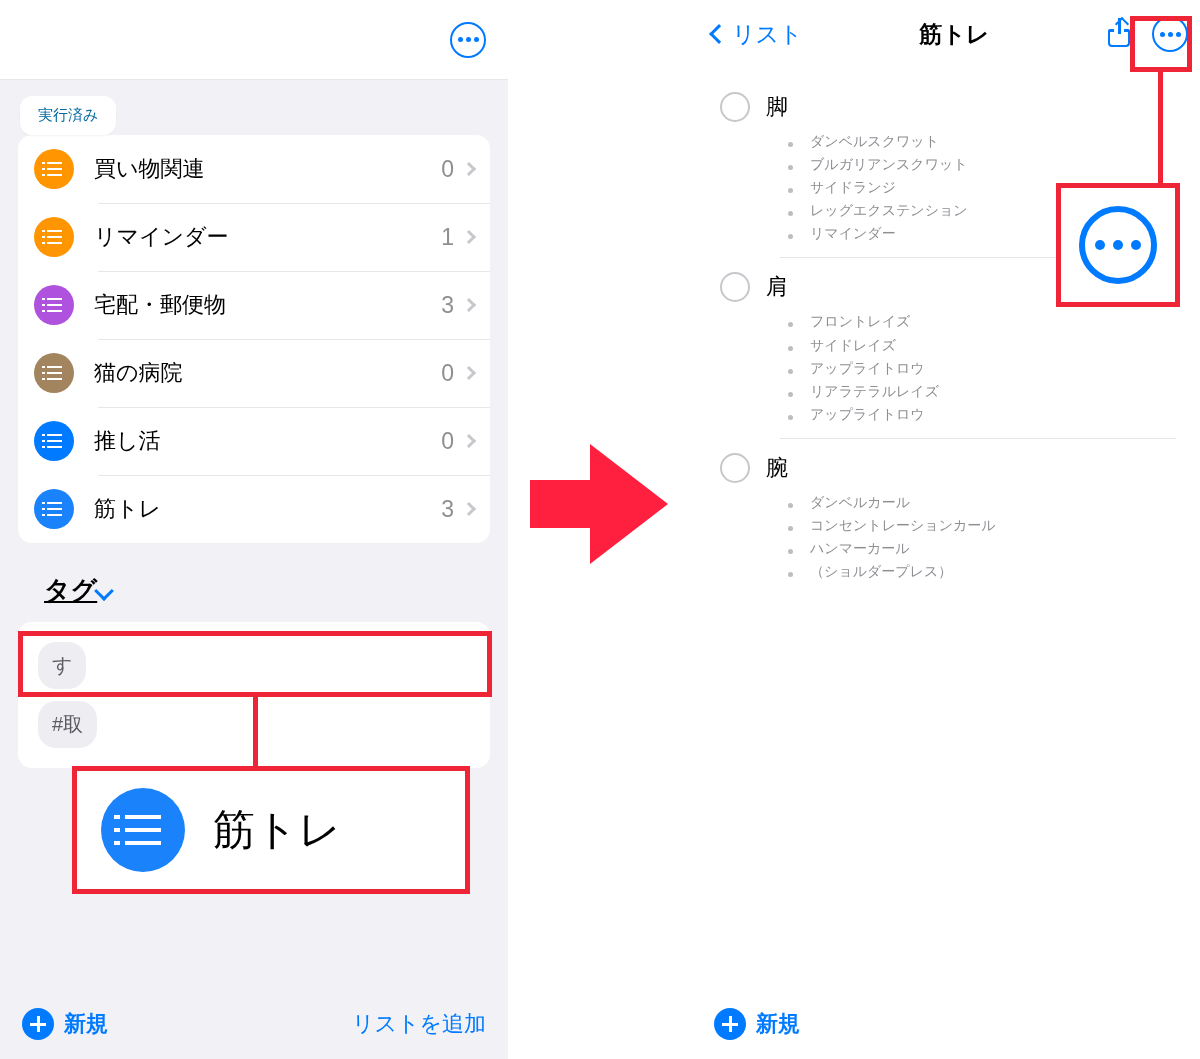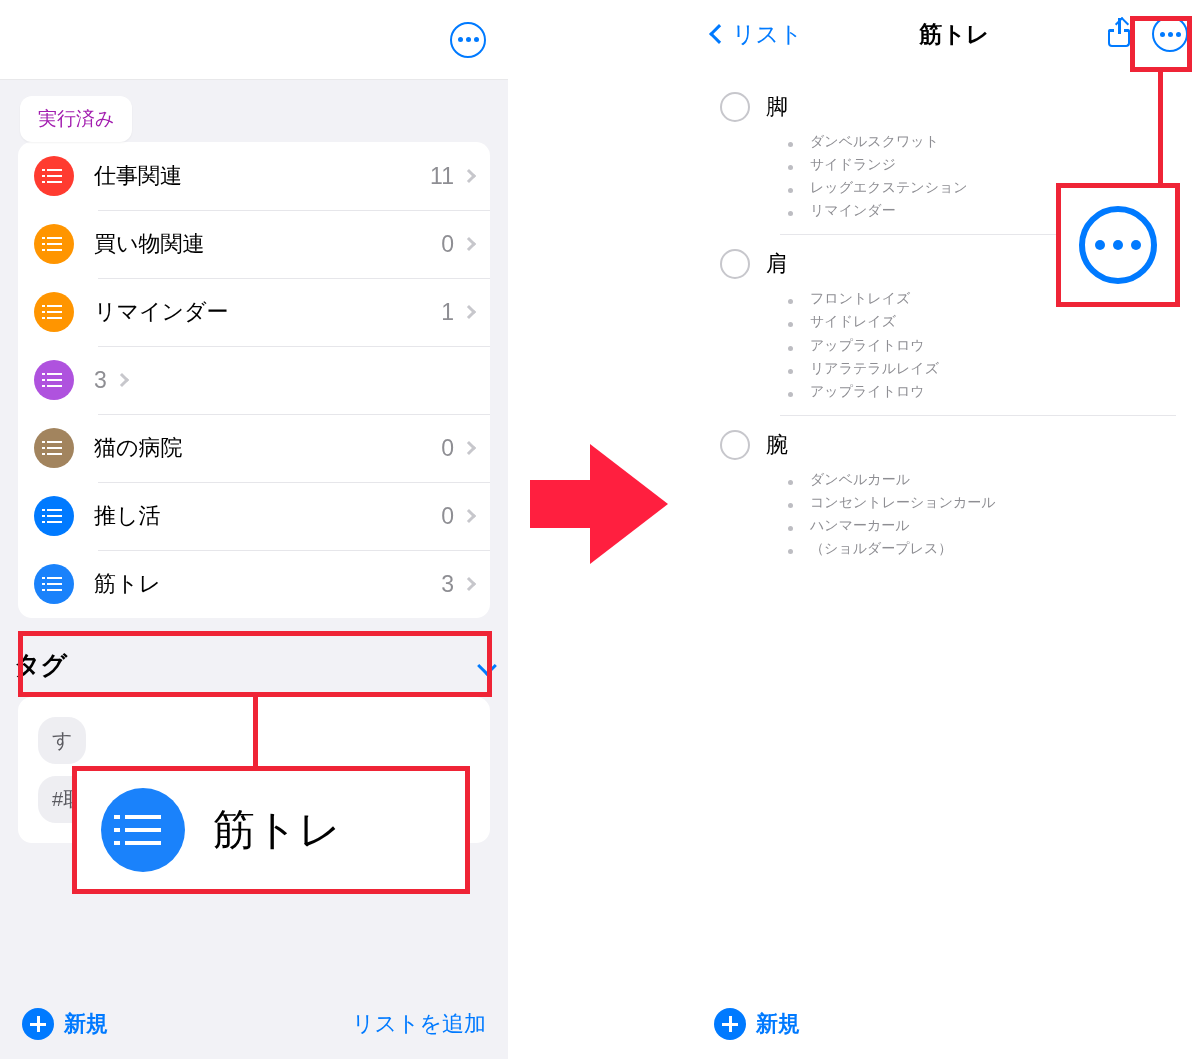--- a/index.html
+++ b/index.html
@@ -23,21 +23,21 @@
     display: flex; justify-content: flex-end; align-items: center;
     padding: 0 22px;
   }
   .more-circle {
     width: 36px; height: 36px; border: 2.5px solid #007aff; border-radius: 50%;
     display: flex; align-items: center; justify-content: center; gap: 3px;
   }
   .more-circle .dot { width: 5px; height: 5px; background: #007aff; border-radius: 50%; }
   .chip {
     background: #fff; border-radius: 12px; padding: 10px 18px; margin: 16px 0 0 20px;
-    display: inline-block; font-size: 19px; color: #a21caf;
+    display: inline-block; font-size: 15px; color: #0369a1;
     box-shadow: 0 1px 2px rgba(0,0,0,0.05);
   }
   .section-title {
     font-size: 26px; font-weight: 700; padding: 24px 28px 14px;
   }
   .list-card {
     background: #fff; border-radius: 14px; margin: 0 18px; overflow: hidden;
   }
   .list-row {
     display: flex; align-items: center; padding: 14px 16px 14px 16px;
@@ -54,22 +54,23 @@
   .list-lines { display: flex; flex-direction: column; gap: 4px; }
   .list-lines .l { width: 15px; height: 2px; background: #fff; position: relative; }
   .list-lines .l::before { content:""; position:absolute; left:-5px; top:0; width:3px; height:2px; background:#fff; }
   .list-name { font-size: 22px; flex: 1; }
   .list-count { font-size: 23px; color: #8e8e93; margin-right: 10px; }
   .chevron-r {
     width: 10px; height: 10px; border-right: 3px solid #c7c7cc; border-top: 3px solid #c7c7cc;
     transform: rotate(45deg);
   }
   .tags-head {
-    display: flex; align-items: center; justify-content: space-between;
-    padding: 30px 14px 14px;
+    display: flex; align-items: center; 
+    padding: 30px 44px 14px;
+    text-decoration: underline;
   }
   .tags-head .ttl { font-size: 26px; font-weight: 700; }
   .chev-down {
     width: 14px; height: 14px; border-right: 3px solid #007aff; border-bottom: 3px solid #007aff;
     transform: rotate(45deg);
   }
   .tags-card {
     background: #fff; border-radius: 14px; margin: 0 18px; padding: 14px;
   }
   .tag-chip {
@@ -179,32 +180,20 @@
           <span class="dot"></span>
           <span class="dot"></span>
       </div>
     </div>
 
     <div class="chip">実行済み</div>
 
 
     <div class="list-card">
       <div class="list-row">
-        <div class="list-icon" style="background:#ff3b30">
-            <div class="list-lines">
-              <div class="l"></div>
-              <div class="l"></div>
-              <div class="l"></div>
-            </div>
-          </div>
-        <div class="list-name">仕事関連</div>
-        <div class="list-count">11</div>
-        <div class="chevron-r"></div>
-      </div>
-      <div class="list-row">
         <div class="list-icon" style="background:#ff9500">
             <div class="list-lines">
               <div class="l"></div>
               <div class="l"></div>
               <div class="l"></div>
             </div>
           </div>
         <div class="list-name">買い物関連</div>
         <div class="list-count">0</div>
         <div class="chevron-r"></div>
@@ -222,20 +211,21 @@
         <div class="chevron-r"></div>
       </div>
       <div class="list-row">
         <div class="list-icon" style="background:#af52de">
             <div class="list-lines">
               <div class="l"></div>
               <div class="l"></div>
               <div class="l"></div>
             </div>
           </div>
+        <div class="list-name">宅配・郵便物</div>
         <div class="list-count">3</div>
         <div class="chevron-r"></div>
       </div>
       <div class="list-row">
         <div class="list-icon" style="background:#a2845e">
             <div class="list-lines">
               <div class="l"></div>
               <div class="l"></div>
               <div class="l"></div>
             </div>
@@ -312,20 +302,21 @@
     </div>
 
     <div class="content-r">
       <div class="rem-group">
         <div class="rem-head">
           <div class="rem-circle"></div>
           <div class="rem-title">脚</div>
         </div>
         <ul class="rem-bullets">
           <li>ダンベルスクワット</li>
+          <li>ブルガリアンスクワット</li>
           <li>サイドランジ</li>
           <li>レッグエクステンション</li>
           <li>リマインダー</li>
         </ul>
         <div class="divider"></div>
       </div>
 
       <div class="rem-group">
         <div class="rem-head">
           <div class="rem-circle"></div>

